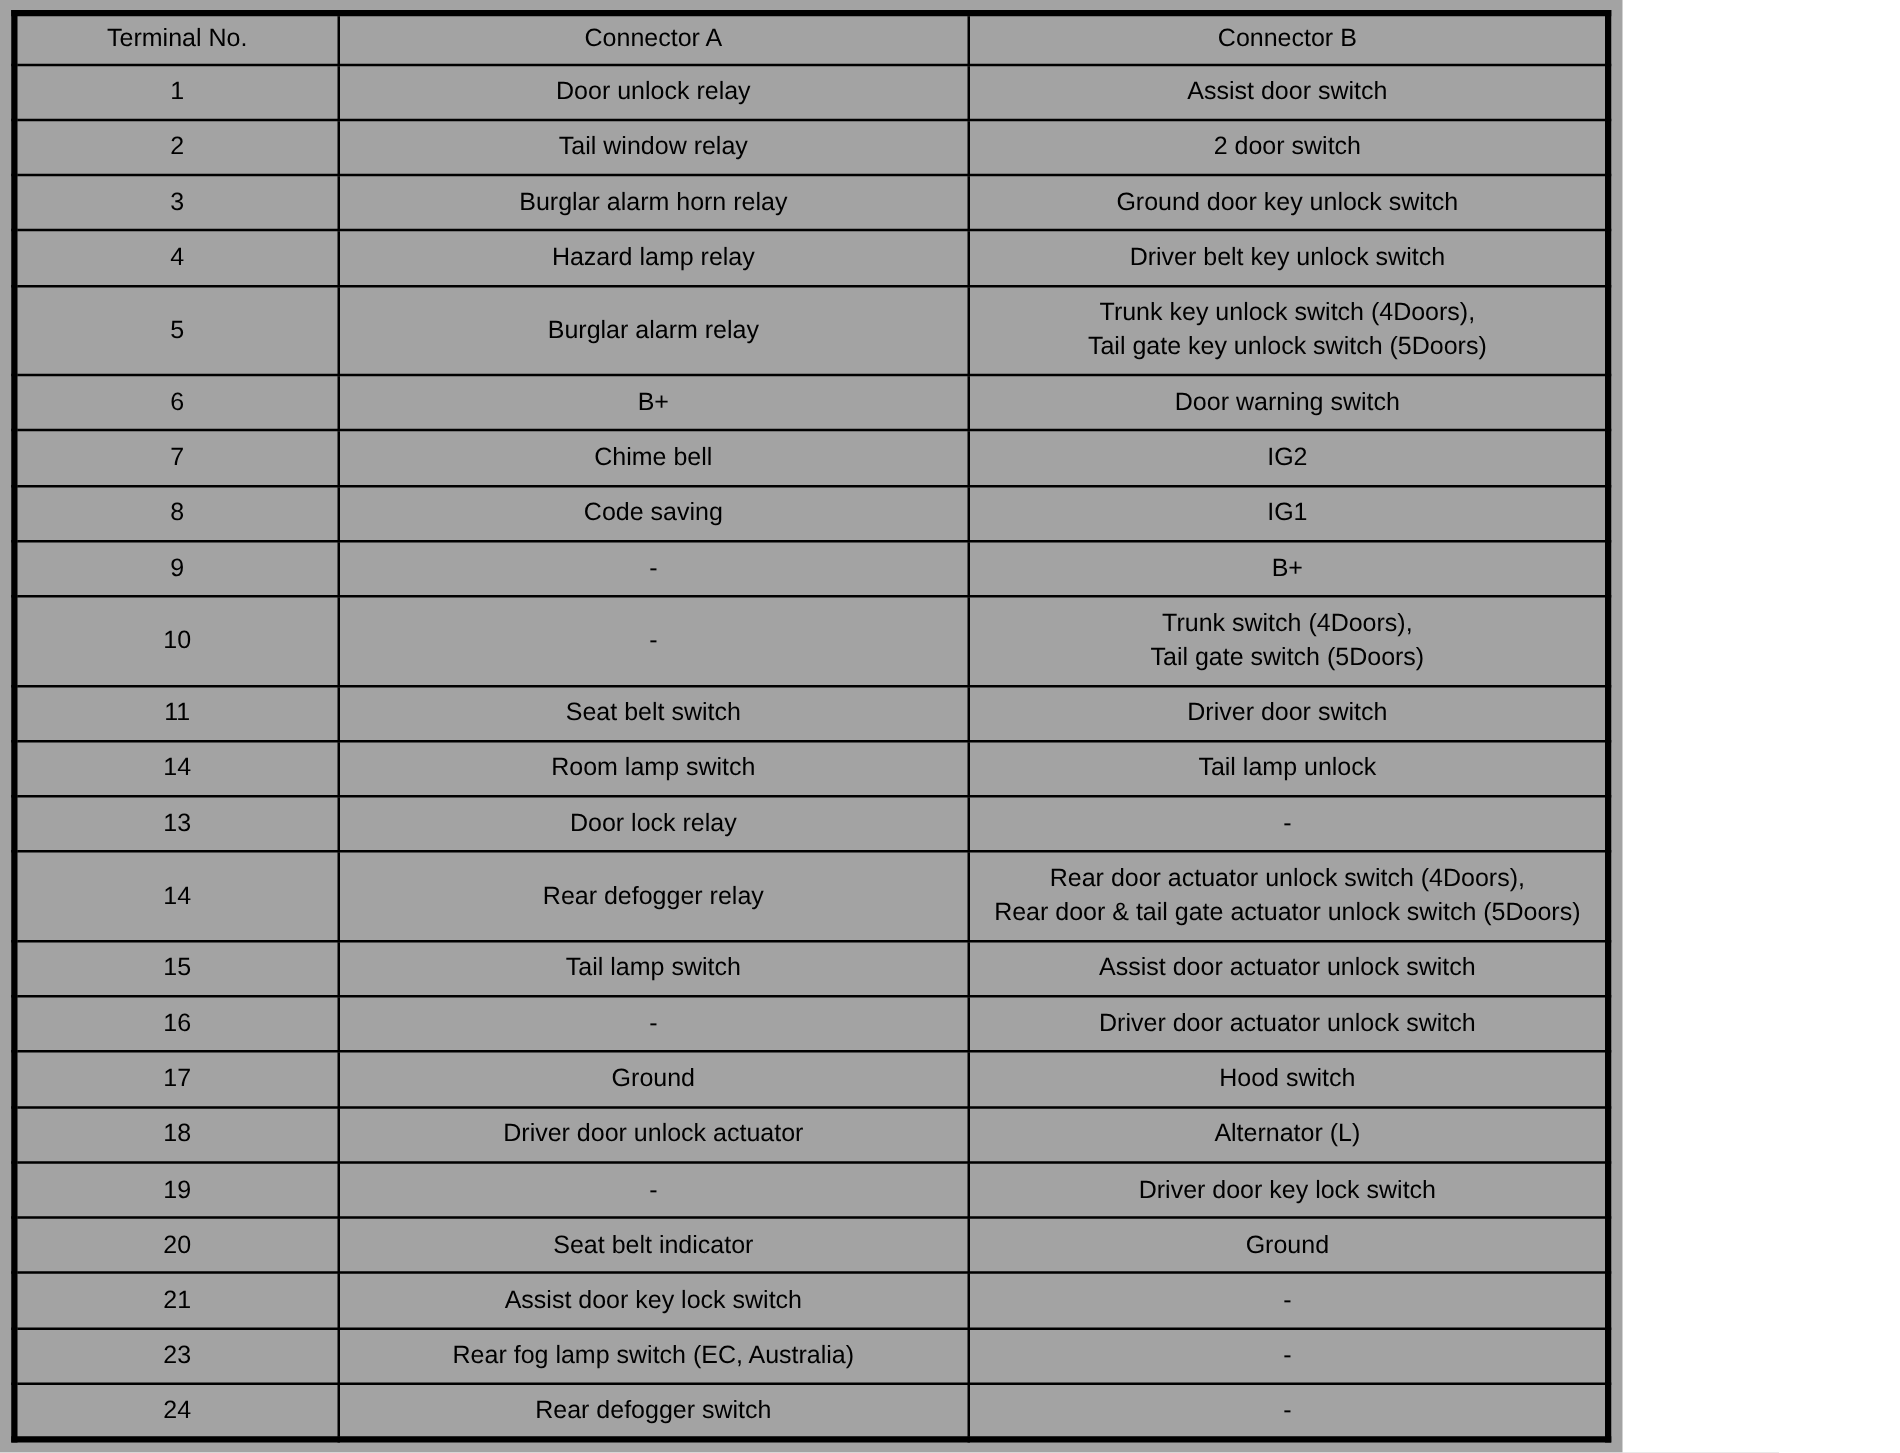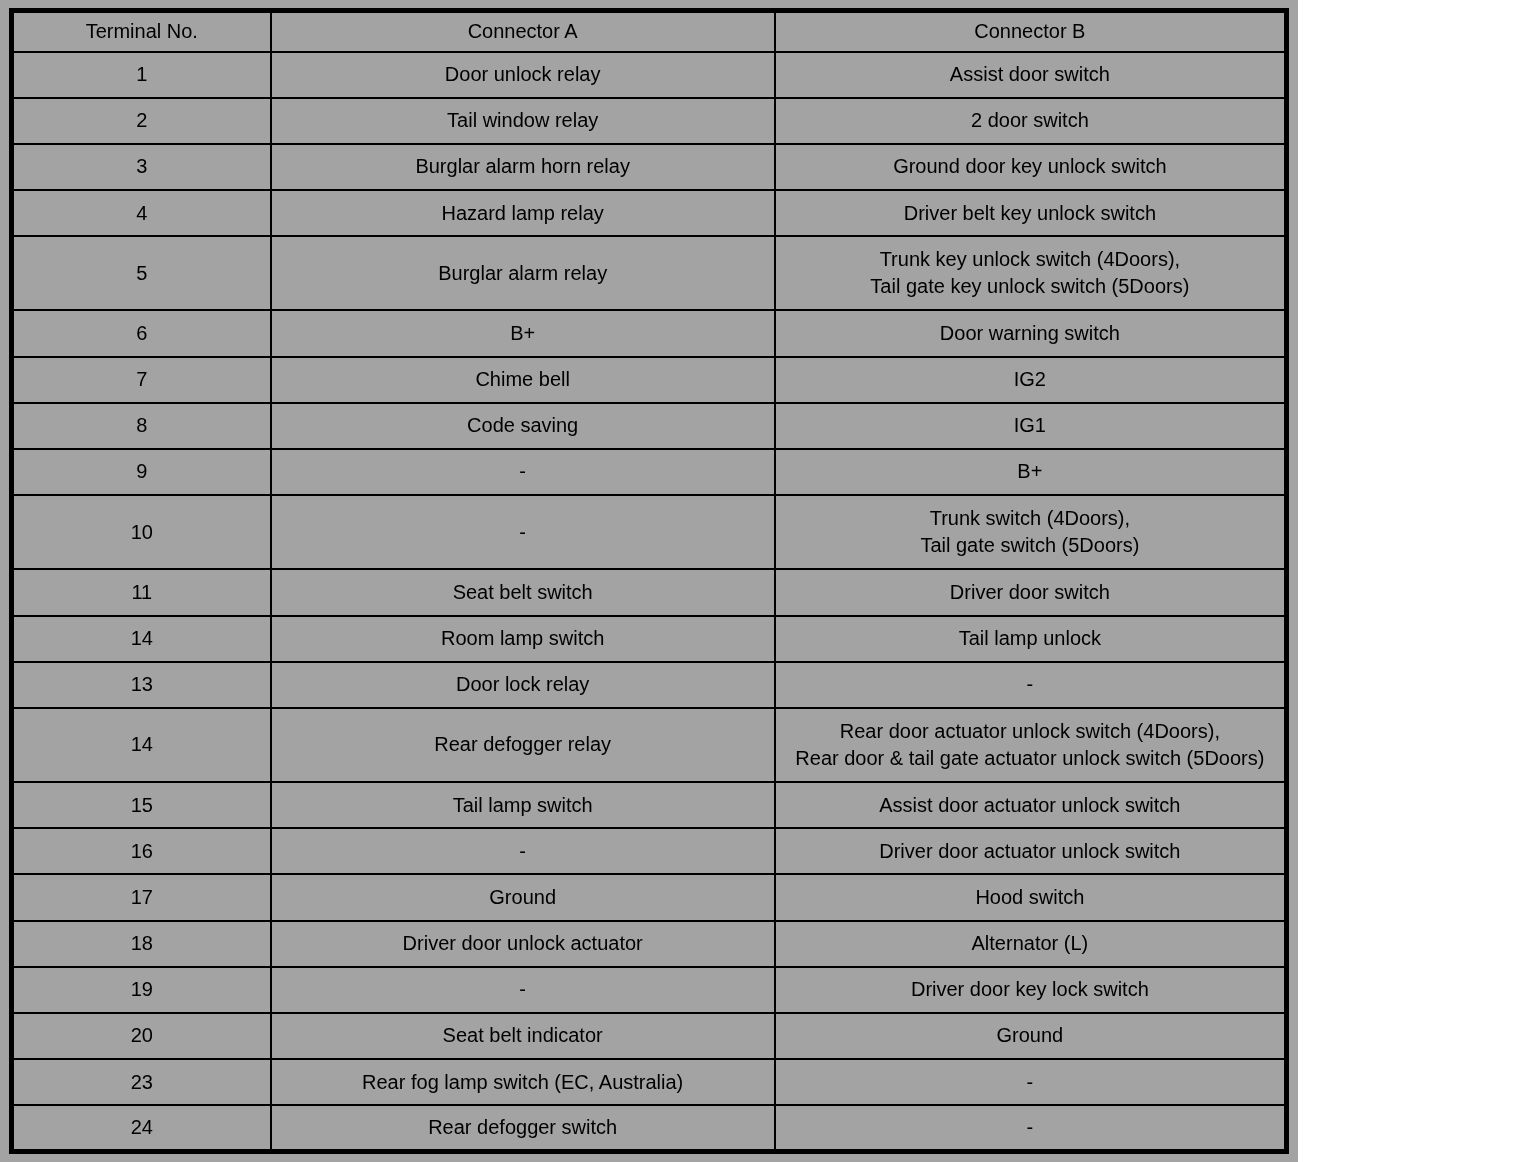--- a/index.html
+++ b/index.html
@@ -150,20 +150,25 @@
           <td class="col-terminal">19</td>
           <td class="col-a">-</td>
           <td class="col-b">Driver door key lock switch</td>
         </tr>
         <tr>
           <td class="col-terminal">20</td>
           <td class="col-a">Seat belt indicator</td>
           <td class="col-b">Ground</td>
         </tr>
         <tr>
+          <td class="col-terminal">21</td>
+          <td class="col-a">Assist door key lock switch</td>
+          <td class="col-b">-</td>
+        </tr>
+        <tr>
           <td class="col-terminal">23</td>
           <td class="col-a">Rear fog lamp switch (EC, Australia)</td>
           <td class="col-b">-</td>
         </tr>
         <tr>
           <td class="col-terminal">24</td>
           <td class="col-a">Rear defogger switch</td>
           <td class="col-b">-</td>
         </tr>
       </tbody>

